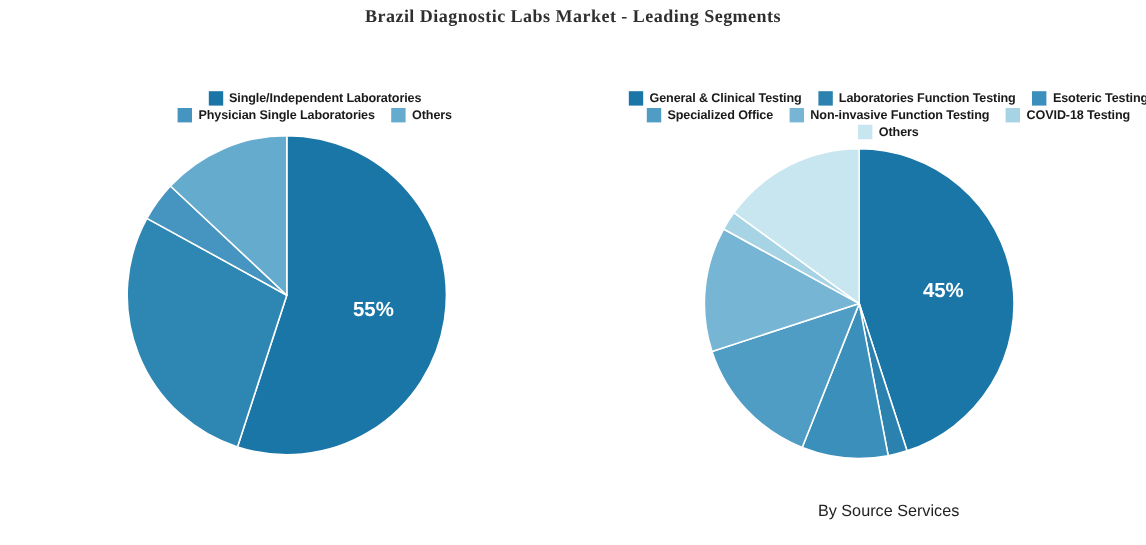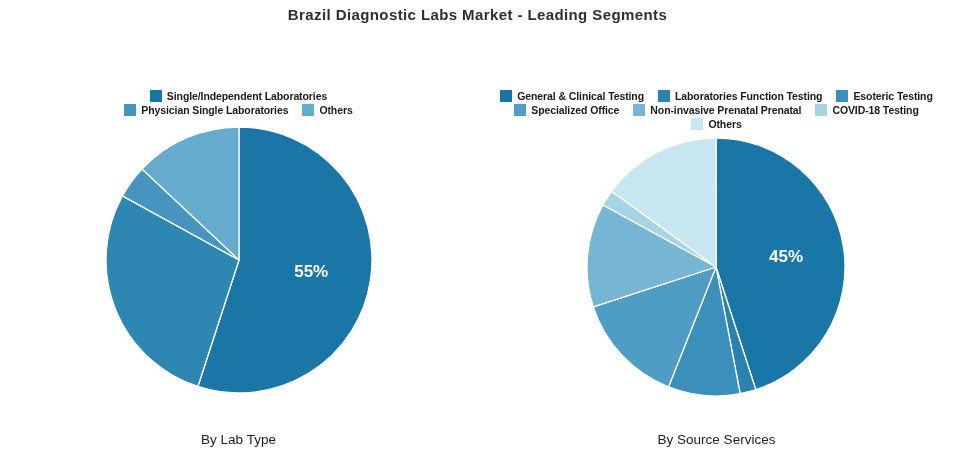--- a/index.html
+++ b/index.html
@@ -2,23 +2,23 @@
 <html><head>
 <meta charset="utf-8">
 <style>
   html,body{margin:0;padding:0;background:#ffffff;}
   .figure{
     position:relative;width:955px;height:454px;background:#ffffff;overflow:hidden;
     font-family:"Liberation Sans","DejaVu Sans",sans-serif;
   }
   .fig-title{
     position:absolute;top:6px;left:0;width:955px;text-align:center;
-    font-size:15px;font-weight:600;letter-spacing:.4px;color:#2f2f2f;
+    font-size:15px;font-weight:600;letter-spacing:.4px;color:#2f2f2f;font-family:Liberation Serif, serif;
   }
-  .chart-col{position:absolute;top:14px;height:360px;width:477px;}
+  .chart-col{position:absolute;top:0;height:360px;width:477px;padding-left:48px;}
   .chart-col.left{left:0;}
   .chart-col.right{left:478px;}
   .legend{
     position:absolute;top:76px;left:0;width:100%;
     display:flex;flex-direction:column;align-items:center;gap:2px;
   }
   .legend-row{display:flex;justify-content:center;align-items:center;gap:14px;}
   .legend-item{display:flex;align-items:center;gap:5px;white-space:nowrap;}
   .swatch{width:12px;height:12px;display:inline-block;flex:0 0 auto;}
   .legend-item span:last-child{
@@ -66,21 +66,20 @@
           </span>
         </div>
       </div>
     <svg class="pie" width="270" height="270" viewBox="0 0 270 270">
         <path d="M 135 135 L 135.00 2.00 A 133 133 0 1 1 93.90 261.49 Z" fill="#1b76a8" stroke="#ffffff" stroke-width="1.3" stroke-linejoin="round"></path>
         <text x="207.2" y="152.4" text-anchor="middle" class="slice-label">55%</text>
         <path d="M 135 135 L 93.90 261.49 A 133 133 0 0 1 18.45 70.93 Z" fill="#2e86b2" stroke="#ffffff" stroke-width="1.3" stroke-linejoin="round"></path>
         <path d="M 135 135 L 18.45 70.93 A 133 133 0 0 1 38.05 43.96 Z" fill="#4595c0" stroke="#ffffff" stroke-width="1.3" stroke-linejoin="round"></path>
         <path d="M 135 135 L 38.05 43.96 A 133 133 0 0 1 135.00 2.00 Z" fill="#65abce" stroke="#ffffff" stroke-width="1.3" stroke-linejoin="round"></path>
       </svg>
-    <div class="caption">By Lab Type</div>
   </div>
 
   <div class="chart-col right">
     <div class="legend">
         <div class="legend-row">
           <span class="legend-item">
             <span class="swatch" style="background: rgb(27, 118, 168);"></span>
             <span>General &amp; Clinical Testing</span>
           </span>
           <span class="legend-item">
@@ -92,21 +91,21 @@
             <span>Esoteric Testing</span>
           </span>
         </div>
         <div class="legend-row">
           <span class="legend-item">
             <span class="swatch" style="background: rgb(79, 157, 196);"></span>
             <span>Specialized Office</span>
           </span>
           <span class="legend-item">
             <span class="swatch" style="background: rgb(118, 181, 211);"></span>
-            <span>Non-invasive Prenatal Prenatal</span>
+            <span>Non-invasive Function Testing</span>
           </span>
           <span class="legend-item">
             <span class="swatch" style="background: rgb(167, 212, 228);"></span>
             <span>COVID-18 Testing</span>
           </span>
         </div>
         <div class="legend-row">
           <span class="legend-item">
             <span class="swatch" style="background: rgb(199, 230, 239);"></span>
             <span>Others</span>

